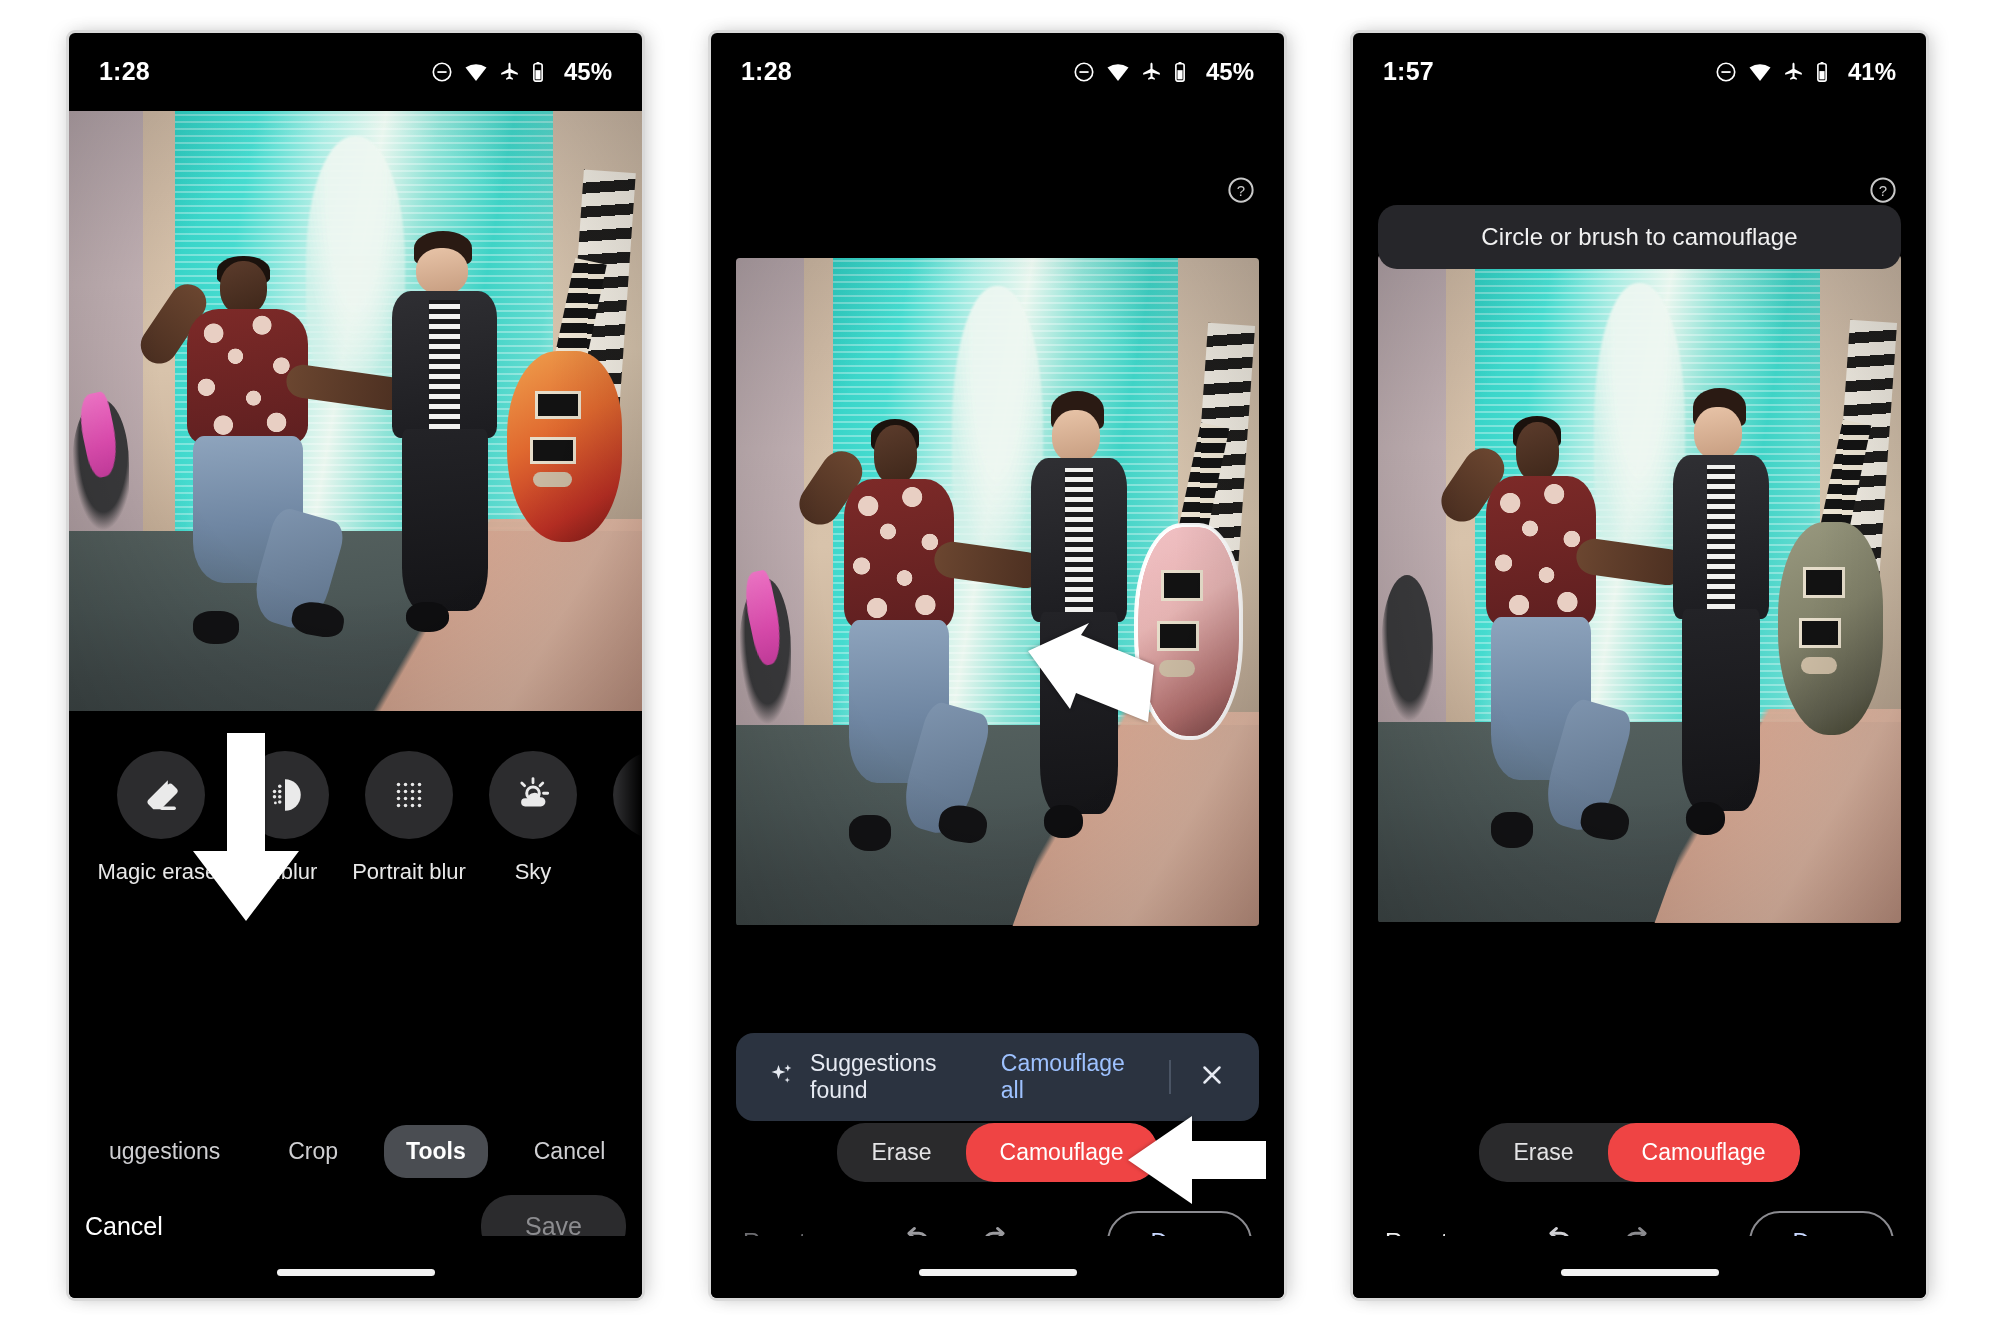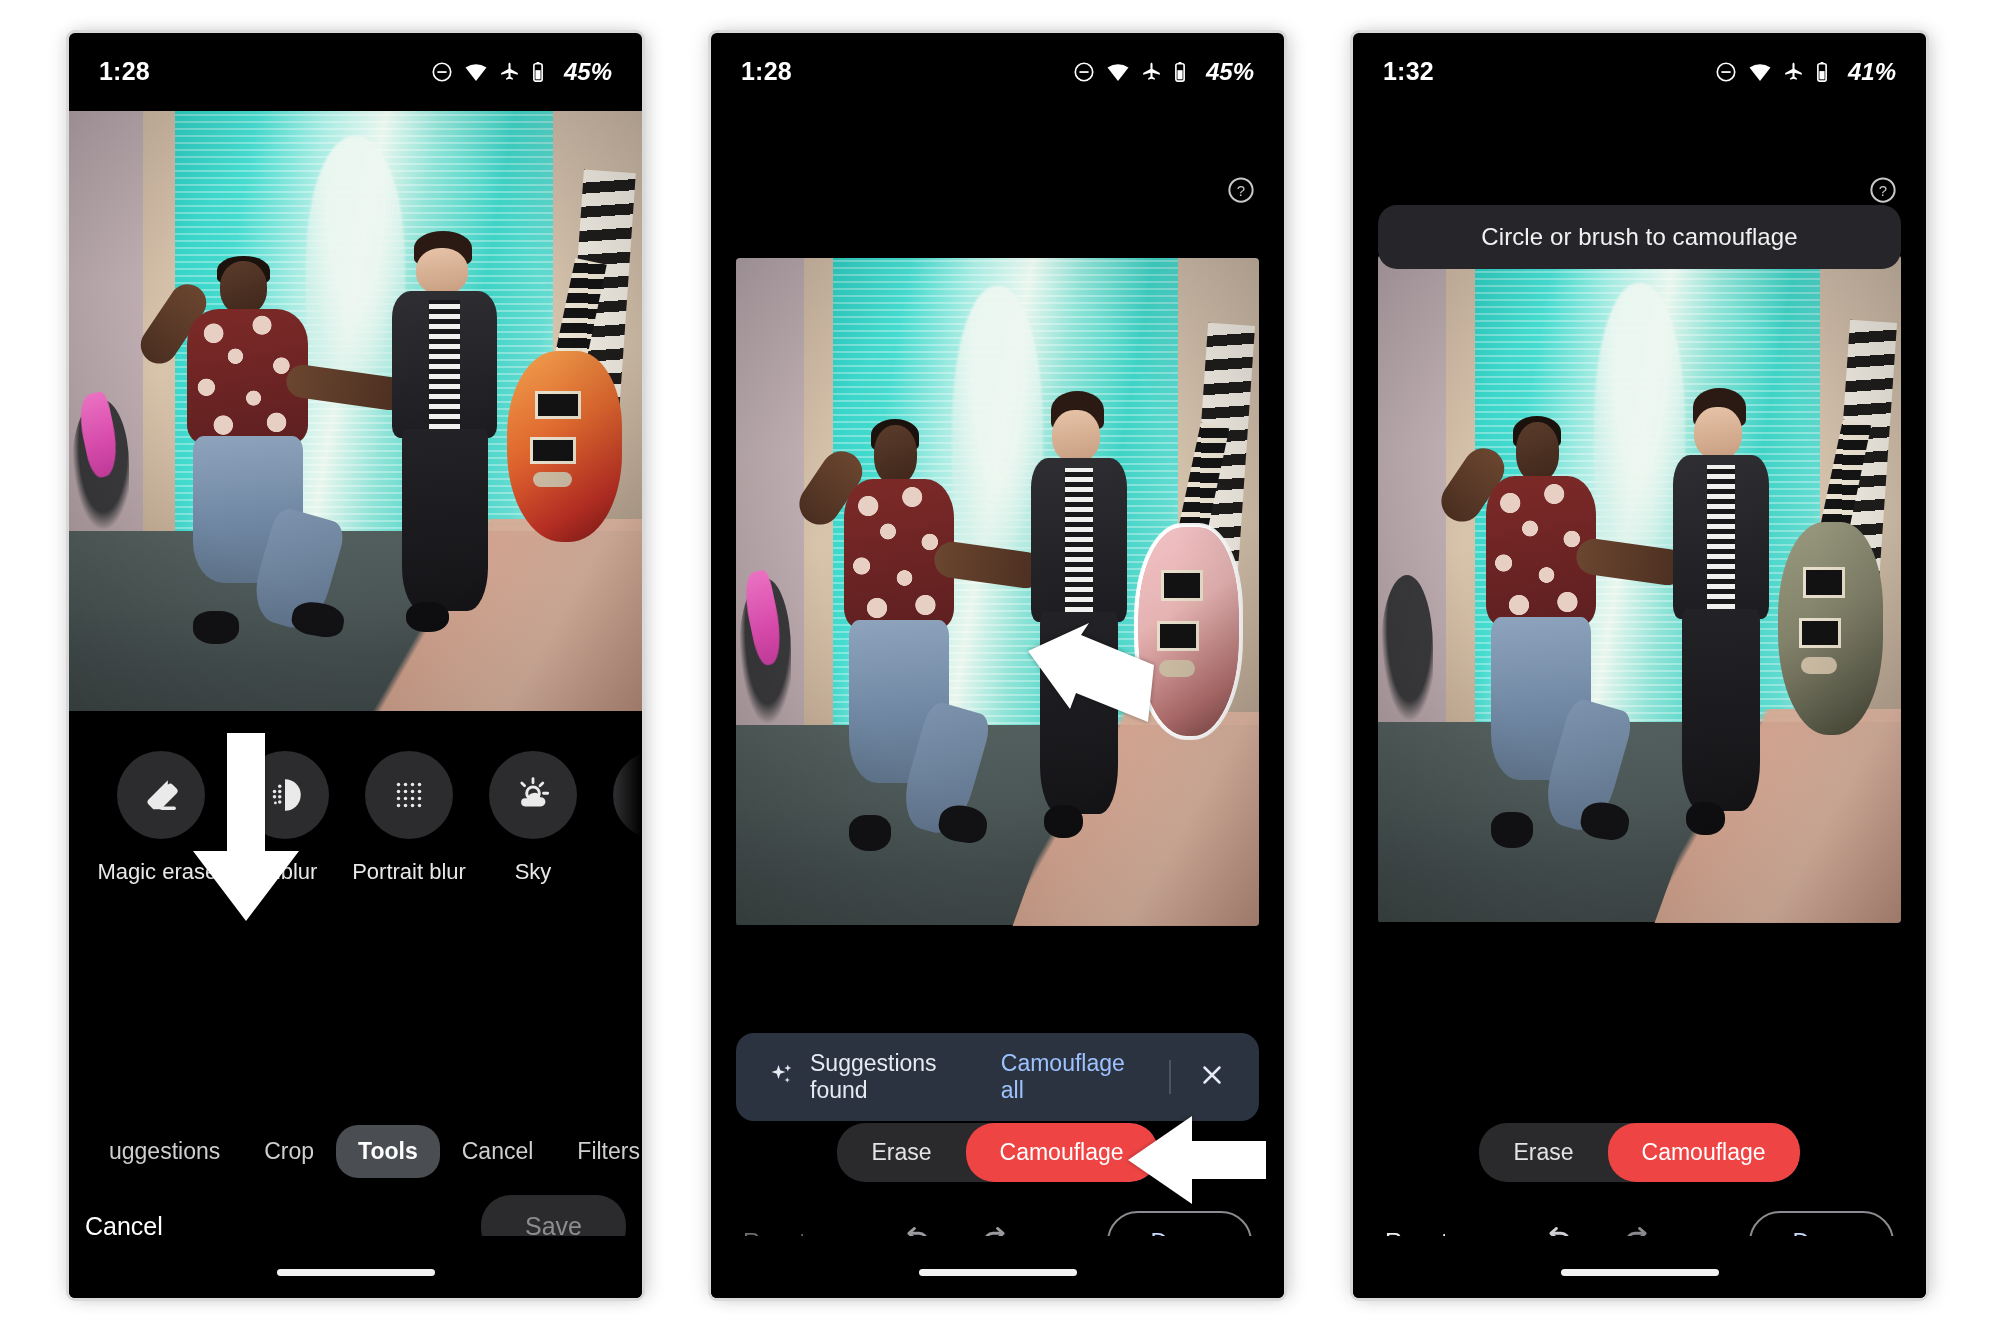--- a/index.html
+++ b/index.html
@@ -35,21 +35,21 @@
     position: absolute; top: 0; left: 0; right: 0;
     height: 78px;
     display: flex; align-items: center;
     padding: 0 30px;
     color: #ffffff;
     z-index: 40;
   }
   .status-time { font-size: 25px; font-weight: 700; letter-spacing: .2px; }
   .status-icons { margin-left: auto; display: flex; align-items: center; gap: 11px; }
   .status-icons svg { display: block; }
-  .status-batt { font-size: 24px; font-weight: 700; margin-left: 8px; font-style: italic; }
+  .status-batt { font-size: 24px; font-weight: 700; margin-left: 8px; }
 
   
   .photo-wrap { position: absolute; left: 0; right: 0; overflow: hidden; background:#000; }
   .photo {
     position: absolute; inset: 0;
     overflow: hidden;
   }
   
   .scene { position:absolute; inset:0; }
   .wall-left { position:absolute; left:0; top:0; width:16%; height:72%;
@@ -173,21 +173,21 @@
   .tool-circle {
     width:88px; height:88px; border-radius:50%;
     background:#2c2c2e; display:flex; align-items:center; justify-content:center;
   }
   .tool-label { margin-top:20px; color:#e8e8e8; font-size:22px; white-space:nowrap; }
   .tools-fade { position:absolute; right:0; width:26px; top:0; bottom:0;
      background: linear-gradient(90deg, rgba(0,0,0,0), #000); }
 
   
   .tabbar { position:absolute; left:0; right:0; display:flex; align-items:center;
-     justify-content:space-between; padding:0 18px; }
+     justify-content:space-between; padding:0 18px;gap:24px; }
   .tab { color:#cfcfd2; font-size:23px; padding:13px 22px; border-radius:22px; white-space:nowrap; }
   .tab.active { background:#4a4d52; color:#ffffff; font-weight:700; }
 
   
   .cs-bar { position:absolute; left:0; right:0; display:flex; align-items:center;
      justify-content:space-between; padding:0 16px; }
   .cancel-btn { color:#ffffff; font-size:25px; }
   .save-btn { background:#2b2b2d; color:#8d8d90; font-size:25px;
      padding:17px 44px; border-radius:30px; }
 
@@ -535,21 +535,21 @@
     </svg>
 
     <svg class="arrow" style="left:315px;top:588px" width="130" height="120" viewBox="0 0 130 120">
       <path d="M128 44 L55 14 L63 2 L2 30 L44 88 L50 72 L122 101 z" fill="#ffffff"></path>
     </svg>
   </div>
 
   <div class="phone">
 
     <div class="statusbar">
-      <span class="status-time">1:32</span>
+      <span class="status-time">1:57</span>
       <span class="status-icons">
         <span>
           <svg width="22" height="22" viewBox="0 0 24 24">
               <circle cx="12" cy="12" r="9.5" fill="none" stroke="#fff" stroke-width="1.8"></circle>
               <rect x="7" y="11.1" width="10" height="1.9" fill="#fff"></rect>
             </svg>
         </span>
         <span>
           <svg width="24" height="20" viewBox="0 0 24 20">
               <path d="M12 19 L1.5 5.5 Q12 -1 22.5 5.5 Z" fill="#fff"></path>

